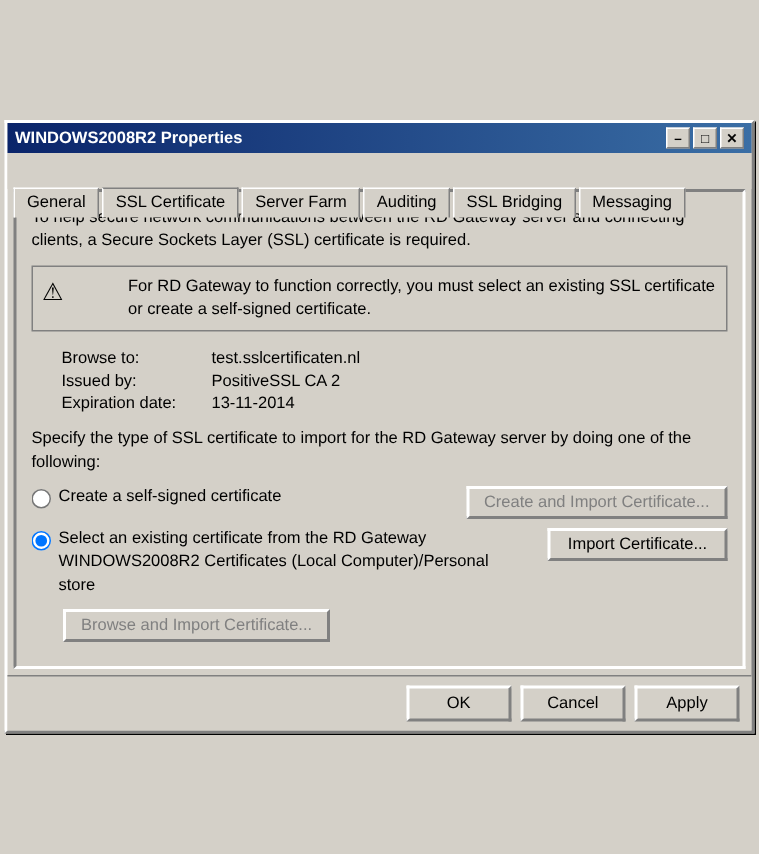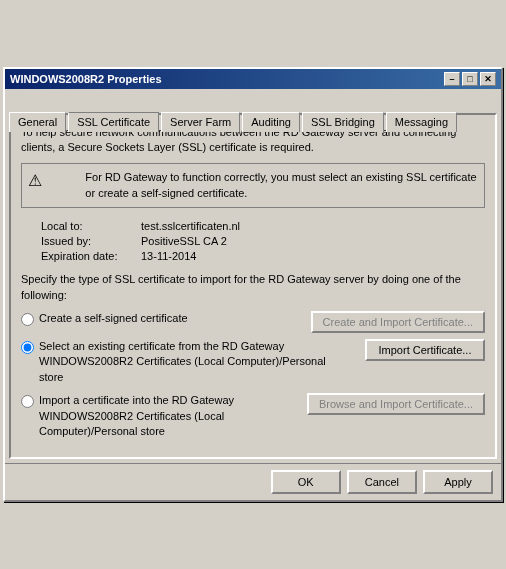--- a/index.html
+++ b/index.html
@@ -228,21 +228,21 @@
   <div class="content">
     <p class="description">To help secure network communications between the RD Gateway server and connecting clients, a Secure Sockets Layer (SSL) certificate is required.</p>
 
     <div class="warning-box">
       <span class="warning-icon">⚠</span>
       <span class="warning-text">For RD Gateway to function correctly, you must select an existing SSL certificate or create a self-signed certificate.</span>
     </div>
 
     <div class="cert-info">
       <div class="cert-row">
-        <span class="cert-label">Local to:</span>
+        <span class="cert-label">Browse to:</span>
         <span class="cert-value">test.sslcertificaten.nl</span>
       </div>
       <div class="cert-row">
         <span class="cert-label">Issued by:</span>
         <span class="cert-value">PositiveSSL CA 2</span>
       </div>
       <div class="cert-row">
         <span class="cert-label">Expiration date:</span>
         <span class="cert-value">13-11-2014</span>
       </div>
@@ -268,26 +268,20 @@
           <input type="radio" name="cert-option" checked="" style="">
           <span class="radio-label">Select an existing certificate from the RD Gateway WINDOWS2008R2 Certificates (Local Computer)/Personal store</span>
         </div>
       </div>
       <div class="radio-button-area">
         <button class="win-button">Import Certificate...</button>
       </div>
     </div>
 
     <div class="radio-with-button">
-      <div class="radio-left">
-        <div class="radio-row">
-          <input type="radio" name="cert-option" style="">
-          <span class="radio-label">Import a certificate into the RD Gateway WINDOWS2008R2 Certificates (Local Computer)/Personal store</span>
-        </div>
-      </div>
       <div class="radio-button-area">
         <button class="win-button disabled" disabled="">Browse and Import Certificate...</button>
       </div>
     </div>
 
   </div>
 
   <div class="bottom-bar">
     <button class="bottom-btn">OK</button>
     <button class="bottom-btn">Cancel</button>

